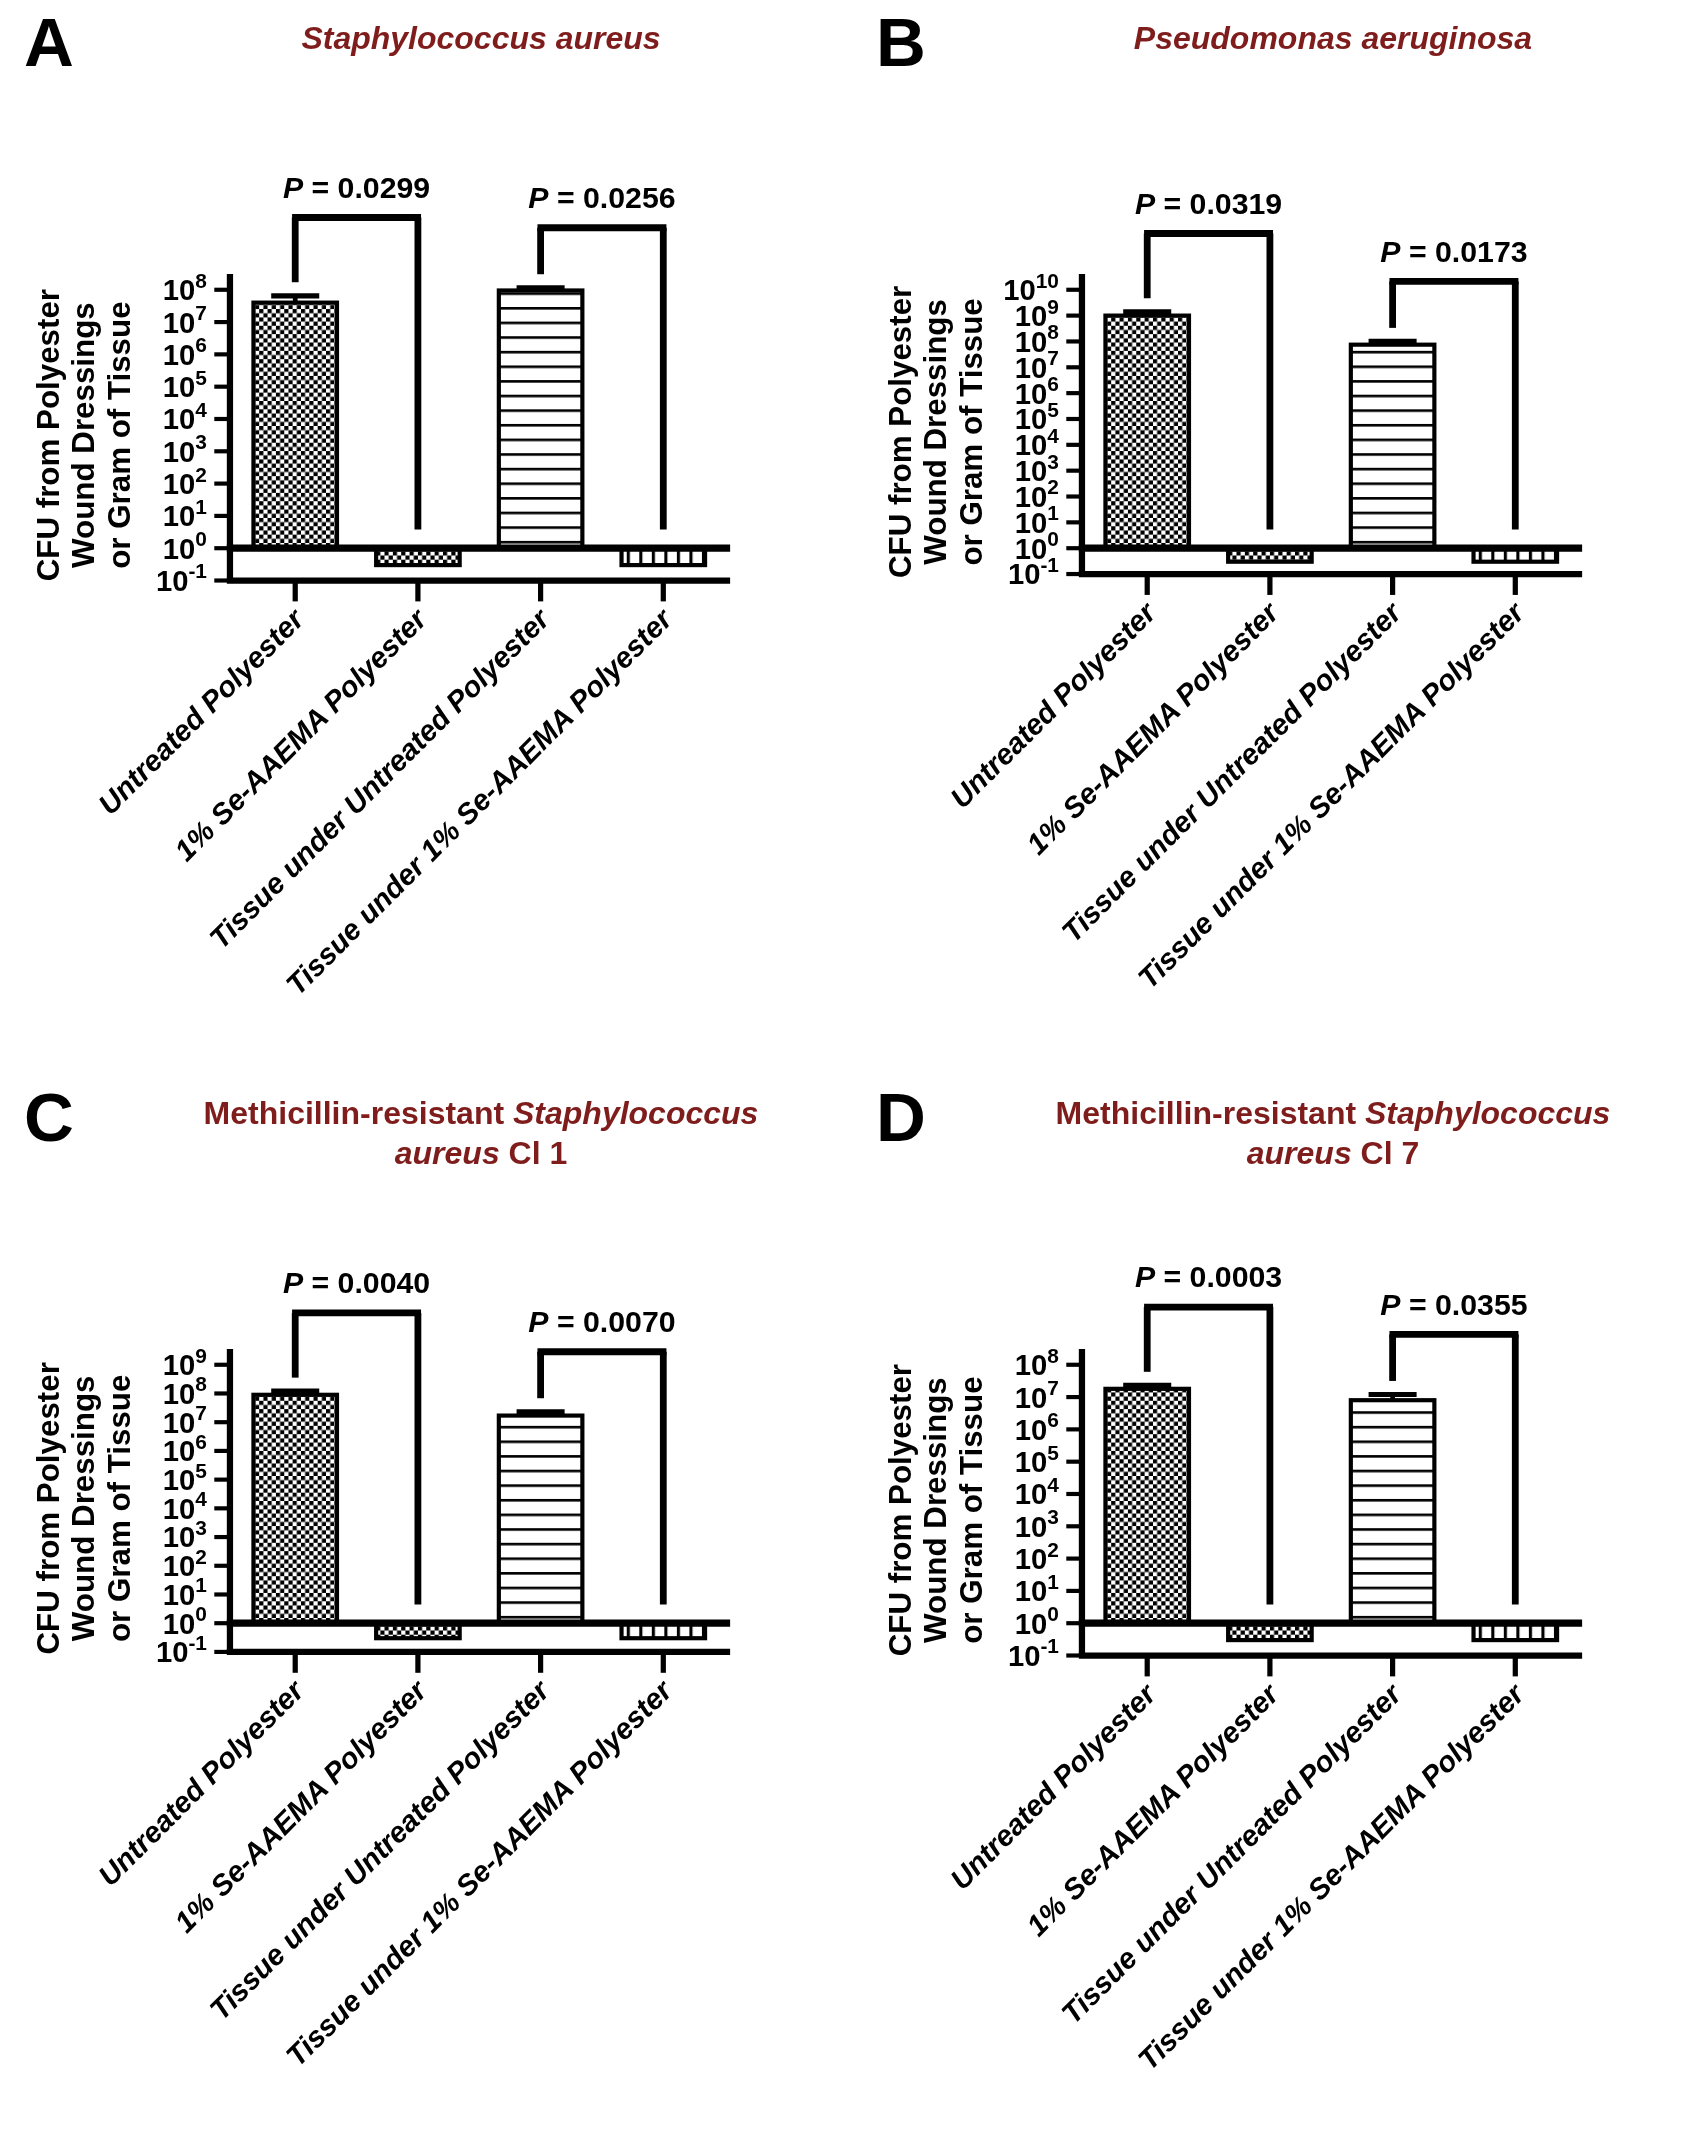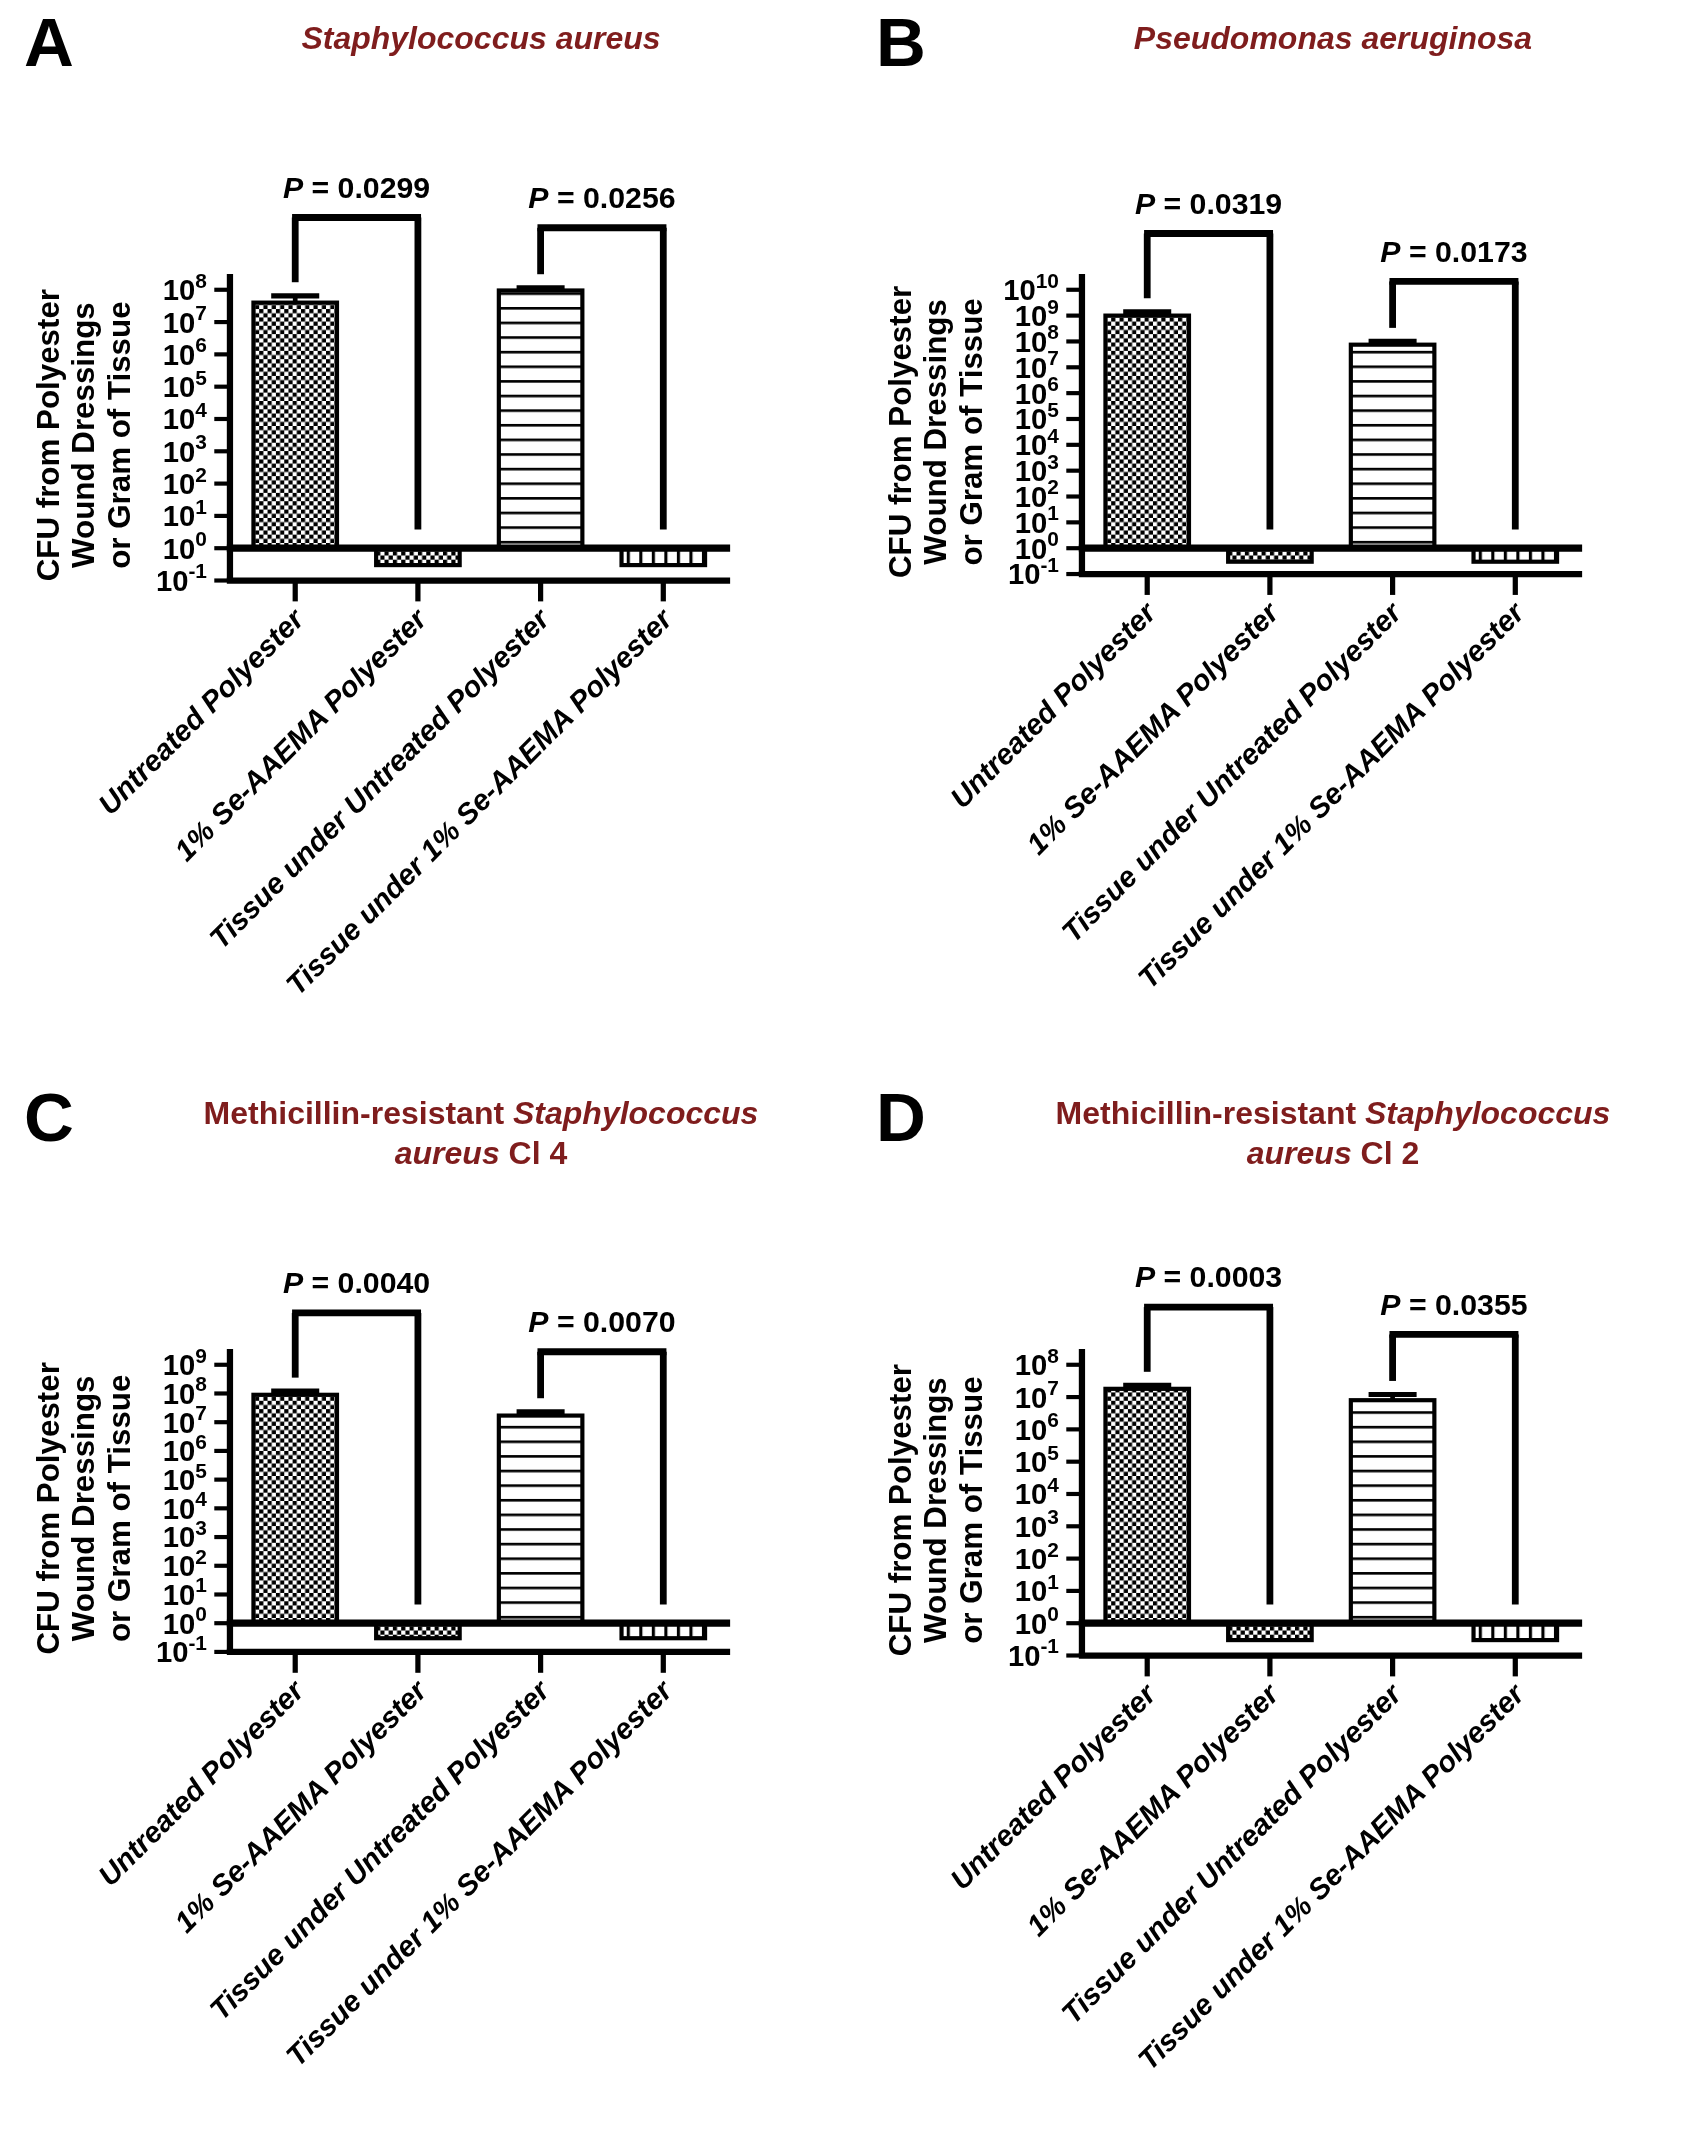--- a/index.html
+++ b/index.html
@@ -189,21 +189,21 @@
         <text x="820" y="1177.5" text-anchor="end" transform="rotate(-45 820 1177.5)" font-size="56" font-weight="700" font-style="italic" font-family="&quot;Liberation Sans&quot;, sans-serif">1% Se-AAEMA Polyester</text>
         <text x="1055" y="1177.5" text-anchor="end" transform="rotate(-45 1055 1177.5)" font-size="56" font-weight="700" font-style="italic" font-family="&quot;Liberation Sans&quot;, sans-serif">Tissue under Untreated Polyester</text>
         <text x="1290" y="1177.5" text-anchor="end" transform="rotate(-45 1290 1177.5)" font-size="56" font-weight="700" font-style="italic" font-family="&quot;Liberation Sans&quot;, sans-serif">Tissue under 1% Se-AAEMA Polyester</text>
       </svg>
   </section>
 
   <section class="panel">
     <div class="panel-letter">C</div>
     <div class="panel-title">
       <div class="t-line"><span>Methicillin-resistant </span><span class="it">Staphylococcus</span></div>
-      <div class="t-line"><span class="it">aureus</span><span> Cl 4</span></div>
+      <div class="t-line"><span class="it">aureus</span><span> Cl 1</span></div>
     </div>
     <svg class="chart" width="852" height="1075" viewBox="0 0 1631 2059" xmlns="http://www.w3.org/2000/svg">
         <defs>
           <pattern id="p2-checker" width="16" height="16" patternUnits="userSpaceOnUse">
             <rect x="0" y="0" width="16" height="16" fill="#ffffff"></rect>
             <rect x="0" y="0" width="8" height="8" fill="#000000"></rect>
             <rect x="8" y="8" width="8" height="8" fill="#000000"></rect>
           </pattern>
           <pattern id="p2-hlines" width="20" height="28" patternUnits="userSpaceOnUse">
             <rect x="0" y="0" width="20" height="28" fill="#ffffff"></rect>
@@ -274,21 +274,21 @@
         <text x="820" y="1183" text-anchor="end" transform="rotate(-45 820 1183)" font-size="56" font-weight="700" font-style="italic" font-family="&quot;Liberation Sans&quot;, sans-serif">1% Se-AAEMA Polyester</text>
         <text x="1055" y="1183" text-anchor="end" transform="rotate(-45 1055 1183)" font-size="56" font-weight="700" font-style="italic" font-family="&quot;Liberation Sans&quot;, sans-serif">Tissue under Untreated Polyester</text>
         <text x="1290" y="1183" text-anchor="end" transform="rotate(-45 1290 1183)" font-size="56" font-weight="700" font-style="italic" font-family="&quot;Liberation Sans&quot;, sans-serif">Tissue under 1% Se-AAEMA Polyester</text>
       </svg>
   </section>
 
   <section class="panel">
     <div class="panel-letter">D</div>
     <div class="panel-title">
       <div class="t-line"><span>Methicillin-resistant </span><span class="it">Staphylococcus</span></div>
-      <div class="t-line"><span class="it">aureus</span><span> Cl 2</span></div>
+      <div class="t-line"><span class="it">aureus</span><span> Cl 7</span></div>
     </div>
     <svg class="chart" width="852" height="1075" viewBox="0 0 1631 2059" xmlns="http://www.w3.org/2000/svg">
         <defs>
           <pattern id="p3-checker" width="16" height="16" patternUnits="userSpaceOnUse">
             <rect x="0" y="0" width="16" height="16" fill="#ffffff"></rect>
             <rect x="0" y="0" width="8" height="8" fill="#000000"></rect>
             <rect x="8" y="8" width="8" height="8" fill="#000000"></rect>
           </pattern>
           <pattern id="p3-hlines" width="20" height="28" patternUnits="userSpaceOnUse">
             <rect x="0" y="0" width="20" height="28" fill="#ffffff"></rect>

